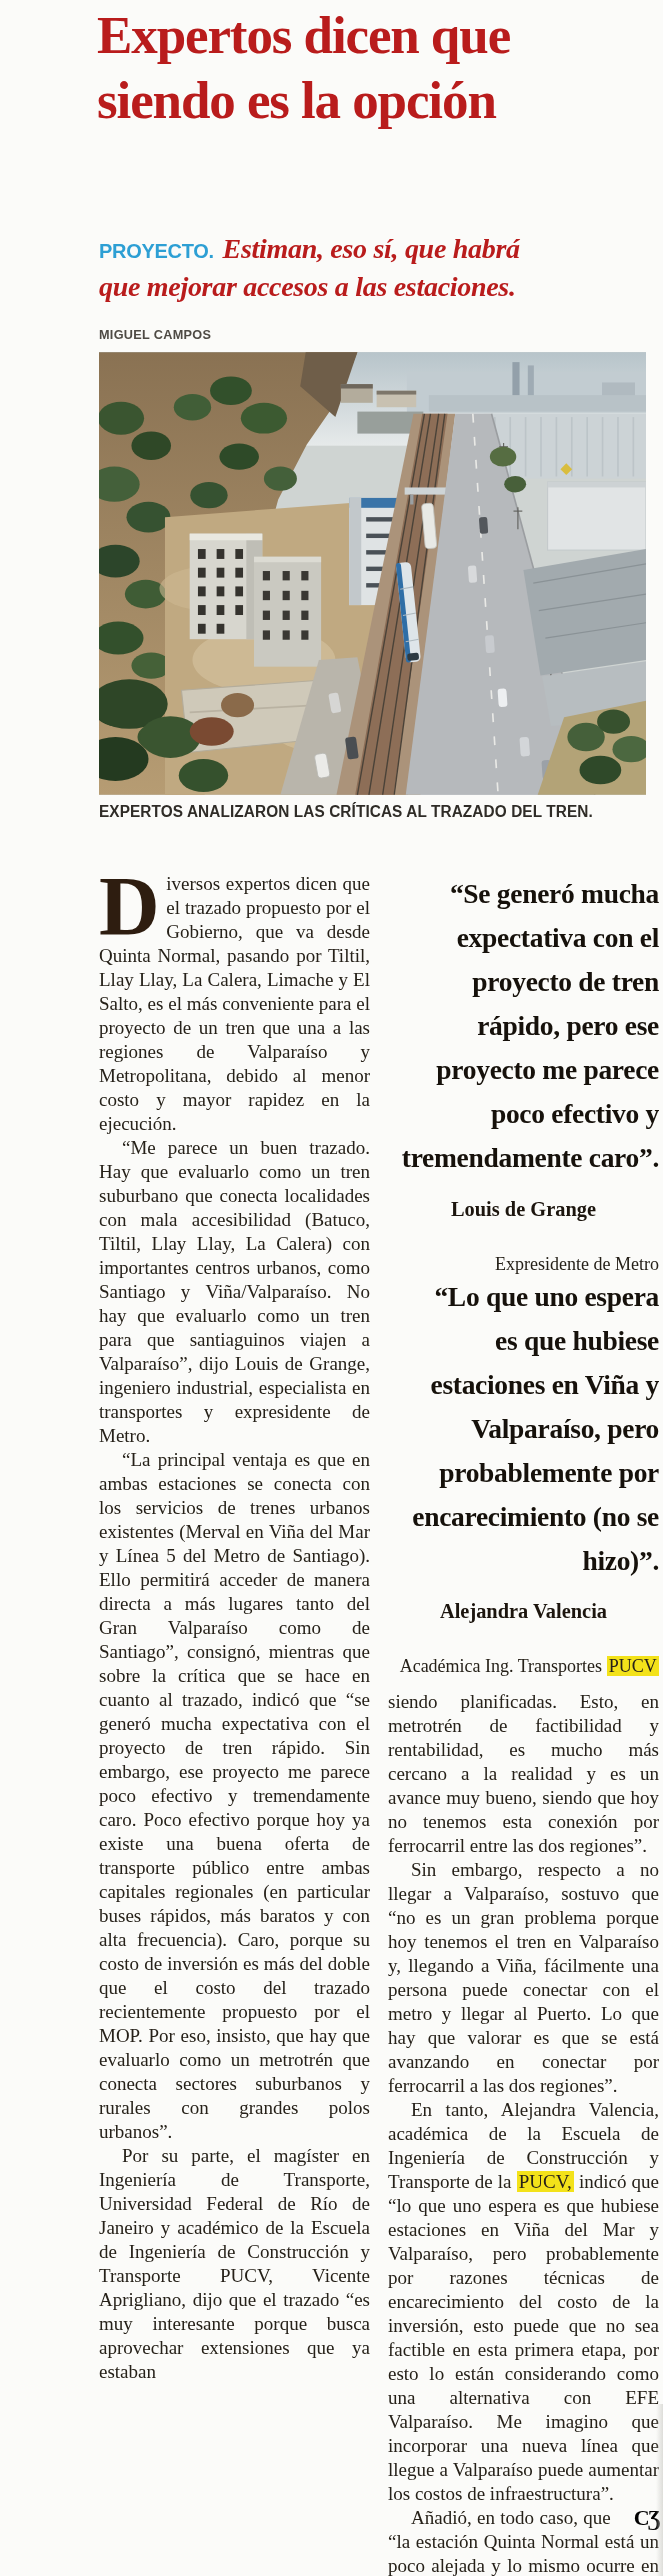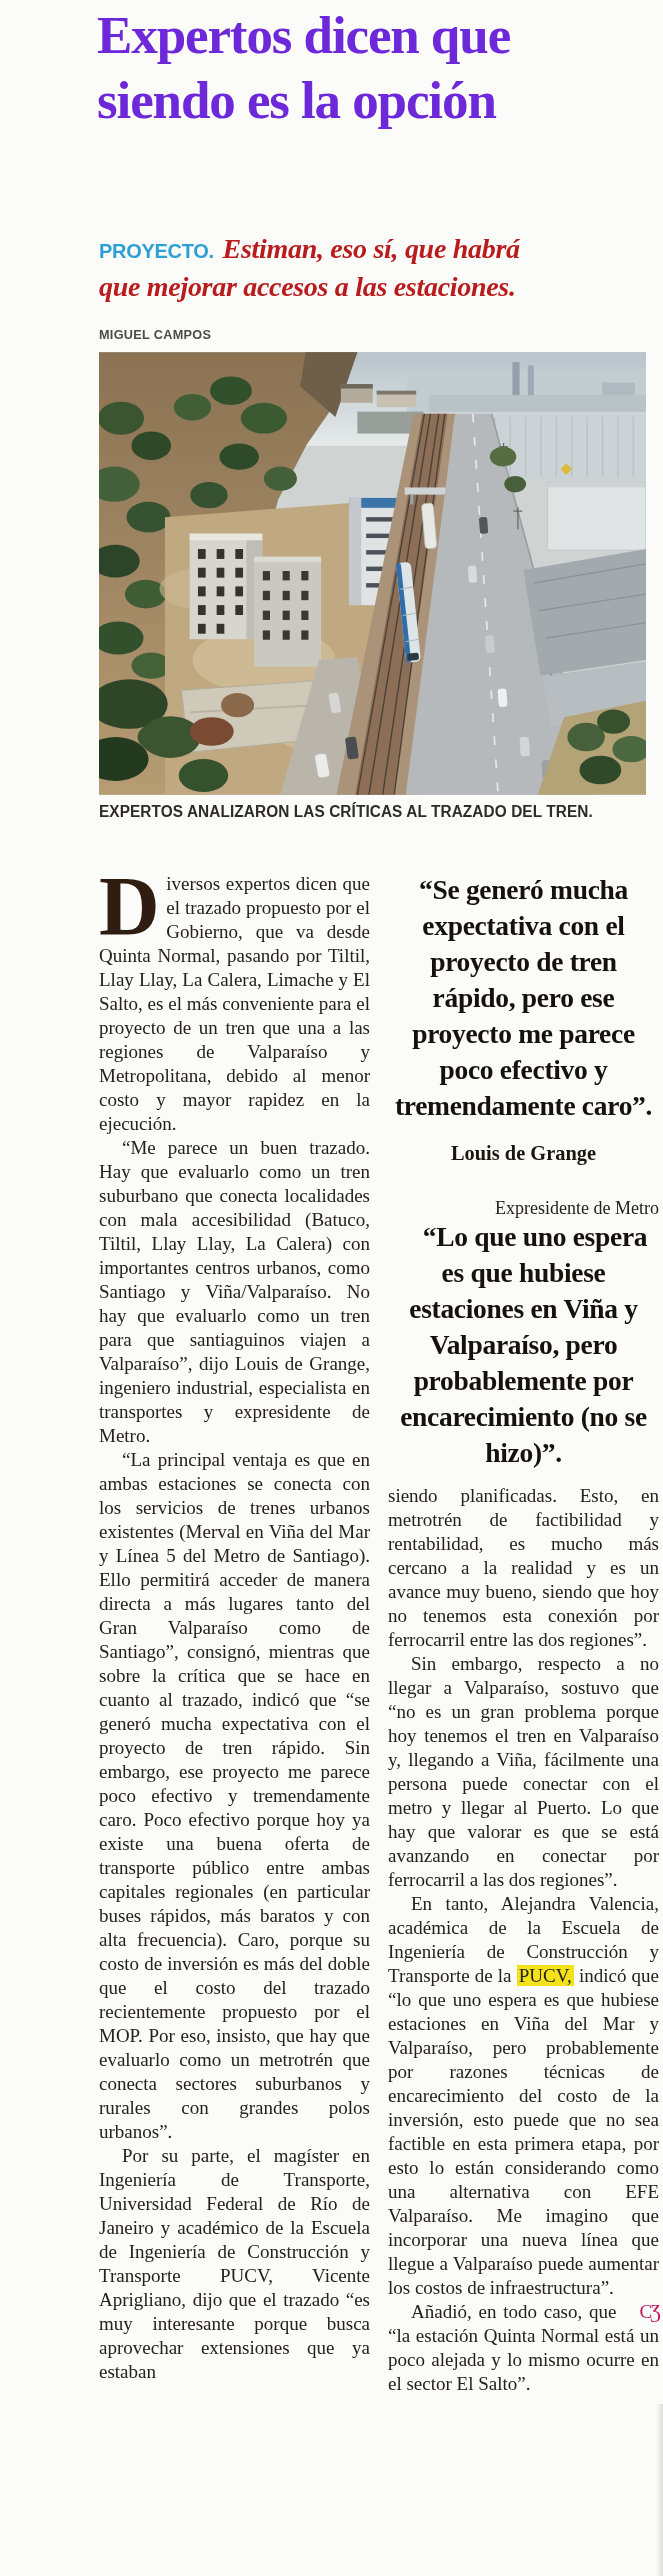--- a/index.html
+++ b/index.html
@@ -1,20 +1,20 @@
 <!DOCTYPE html>
 <html lang="es" style="font-size:8.8px"><head>
 <meta charset="utf-8">
 <style>
   html,body{margin:0;padding:0;}
   .page{position:relative;width:664px;height:2576px;background:#fbfbf9;overflow:hidden;
         font-family:"Liberation Serif",serif;}
   .headline{position:absolute;left:97px;top:3.3px;width:559px;
             font-family:"Liberation Serif",serif;font-weight:700;font-size:53px;line-height:65px;
-            color:#6d28d9;letter-spacing:-1.1px;}
+            color:#b91c1c;letter-spacing:-1.1px;}
   .kicker-row{position:absolute;left:99px;top:233px;width:557px;white-space:nowrap;}
   .kicker{font-family:"Liberation Sans",sans-serif;font-weight:800;font-size:20px;
           color:#2d9fd4;letter-spacing:-0.3px;padding-right:8.8px;}
   .dek{font-family:"Liberation Serif",serif;font-style:italic;font-weight:600;
        font-size:28px;color:#b91c1c;letter-spacing:-0.3px;}
   .dek-line2{position:absolute;left:99px;top:271px;width:557px;}
   .credit{position:absolute;left:99px;top:328px;width:547px;text-align:left;
           font-family:"Liberation Sans",sans-serif;font-weight:700;font-size:12.7px;
           color:#4e4a44;letter-spacing:0.3px;}
   .photo{position:absolute;left:99px;top:352px;width:547px;height:443px;background:#cfd4d2;overflow:hidden;}
@@ -22,31 +22,31 @@
   .caption{position:absolute;left:99px;top:803px;width:557px;
            font-family:"Liberation Sans",sans-serif;font-weight:700;font-size:16px;line-height:1.15;
            color:#2f2c27;letter-spacing:0.1px;transform:scaleX(0.96);transform-origin:left;}
   .columns{position:absolute;left:99px;top:872px;width:560px;display:flex;gap:18px;}
   .col{width:271px;font-family:"Liberation Serif",serif;font-size:19px;line-height:24px;
        color:#262119;text-align:justify;}
   .col p{margin:0;text-indent:23px;}
   .col p.pfirst{text-indent:0;}
   .dropcap{float:left;font-weight:700;font-size:84px;line-height:64px;color:#2e1d10;
            padding:3.3px 6.6px 0 0;}
-  .quote{font-weight:700;font-size:27.5px;line-height:36px;color:#16110b;text-align:center;
+  .quote{font-weight:700;font-size:27.5px;line-height:44px;color:#16110b;text-align:right;
          letter-spacing:-0.3px;text-indent:0;}
   .attr{text-align:right;margin:16.5px 0 0 0;}
   .attr-name{font-weight:700;font-size:20.4px;line-height:25px;color:#1c150e;text-align:center;}
   .attr-role{font-weight:400;font-size:18px;line-height:22px;color:#262119;margin-top:31px;}
   .q2{margin-top:25px;}
   .rbody{margin-top:13.2px;}
   .rbody p{margin:0;text-indent:23px;}
   .rbody p.pfirst{text-indent:0;}
   .hl{background:#f3e21a;padding:0 2.2px;}
-  .endmark{float:right;font-weight:400;font-size:19px;letter-spacing:-1.7px;color:#be185d;}
+  .endmark{float:right;font-weight:700;font-size:22px;letter-spacing:-1.7px;color:#000000;}
   .scan-edge{position:absolute;right:0;top:2404px;width:7.7px;height:172px;
              background:linear-gradient(to left,#d9d9d5,rgba(217,217,213,0));}
 </style>
 </head>
 <body>
 
 <div class="page">
 
   <div class="headline">
     <div>Expertos dicen que</div>
@@ -252,20 +252,24 @@
     </div>
 
     <div class="col">
       <p class="quote pfirst">“Se generó mucha expectativa con el proyecto de tren rápido, pero ese proyecto me parece poco efectivo y tremendamente caro”.</p>
       <div class="attr">
         <div class="attr-name">Louis de Grange</div>
         <div class="attr-role">Expresidente de Metro</div>
       </div>
 
       <p class="quote q2">“Lo que uno espera es que hubiese estaciones en Viña y Valparaíso, pero probablemente por encarecimiento (no se hizo)”.</p>
+      <div class="attr">
+        <div class="attr-name">Alejandra Valencia</div>
+        <div class="attr-role"><span>Académica Ing. Transportes</span> <span class="hl">PUCV</span></div>
+      </div>
 
       <div class="rbody">
         <p class="pfirst">siendo planificadas. Esto, en metrotrén de factibilidad y rentabilidad, es mucho más cercano a la realidad y es un avance muy bueno, siendo que hoy no tenemos esta conexión por ferrocarril entre las dos regiones”.</p>
         <p>Sin embargo, respecto a no llegar a Valparaíso, sostuvo que “no es un gran problema porque hoy tenemos el tren en Valparaíso y, llegando a Viña, fácilmente una persona puede conectar con el metro y llegar al Puerto. Lo que hay que valorar es que se está avanzando en conectar por ferrocarril a las dos regiones”.</p>
         <p><span>En tanto, Alejandra Valencia, académica de la Escuela de Ingeniería de Construcción y Transporte de la </span><span class="hl">PUCV,</span><span> indicó que “lo que uno espera es que hubiese estaciones en Viña del Mar y Valparaíso, pero probablemente por razones técnicas de encarecimiento del costo de la inversión, esto puede que no sea factible en esta primera etapa, por esto lo están considerando como una alternativa con EFE Valparaíso. Me imagino que incorporar una nueva línea que llegue a Valparaíso puede aumentar los costos de infraestructura”.</span></p>
         <p><span class="endmark">CƷ</span><span>Añadió, en todo caso, que “la estación Quinta Normal está un poco alejada y lo mismo ocurre en el sector El Salto”.</span></p>
       </div>
     </div>
 
   </div>

